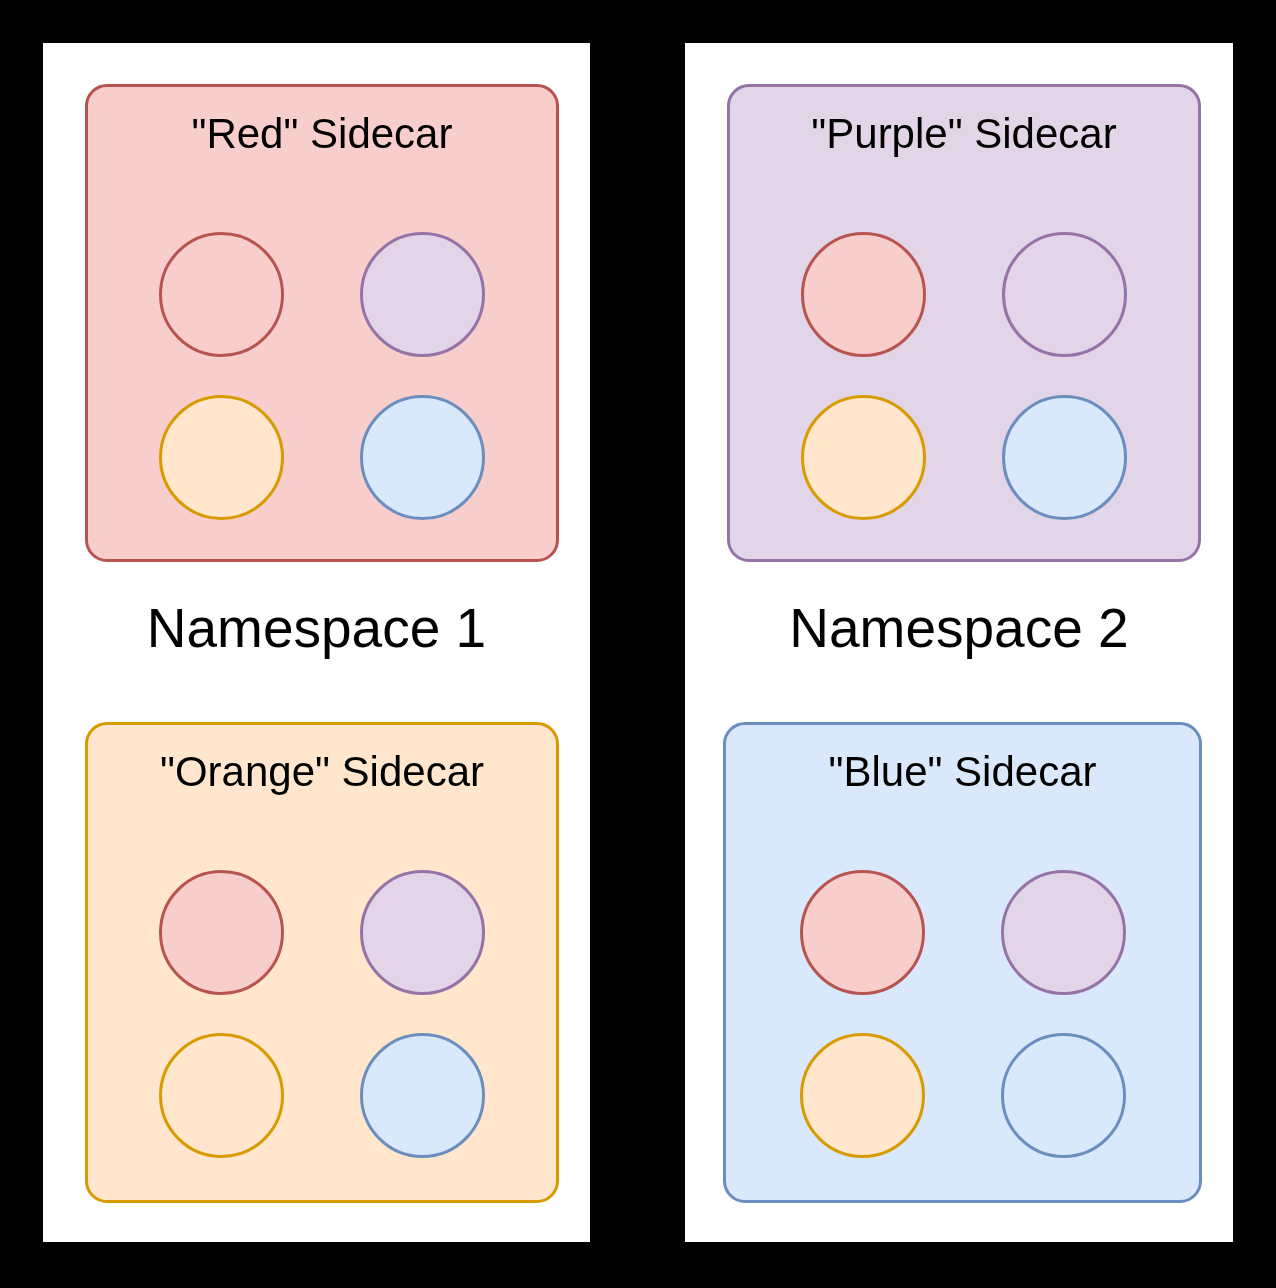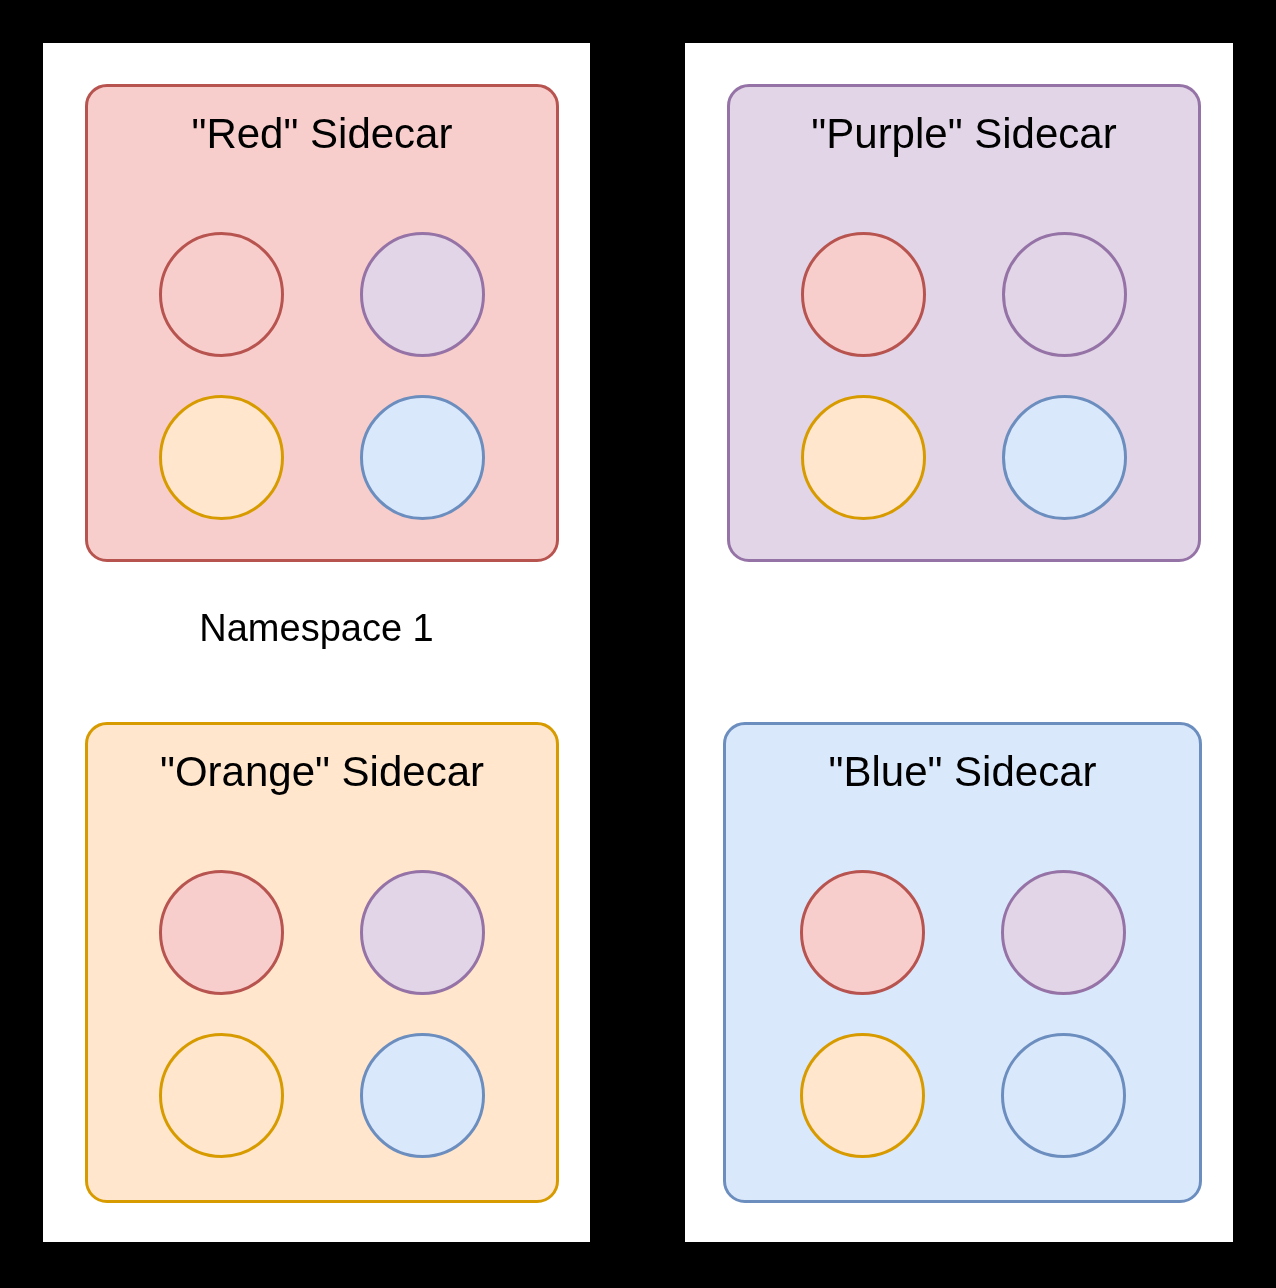--- a/index.html
+++ b/index.html
@@ -80,21 +80,21 @@
     border-width: 3px;
     box-sizing: border-box;
   }
 
   .namespace-label {
     position: absolute;
     left: 0;
     right: 0;
     top: 555px;
     text-align: center;
-    font-size: 38px;
+    font-size: 55px;
     line-height: 60px;
     color: #000000;
     white-space: nowrap;
   }
 </style>
 </head>
 <body style="background-color: rgb(0, 0, 0);">
 
 <div class="namespace-column" id="namespace-col-1" style="background-color: rgb(255, 255, 255);">
 
@@ -127,20 +127,21 @@
   <div class="sidecar sidecar-top" id="sidecar-purple" style="border-color: rgb(150, 115, 166); background-color: rgb(225, 213, 231);">
     <div class="sidecar-title">"Purple" Sidecar</div>
     <div class="circle-grid">
       <div class="pod-circle" style="border-color: rgb(184, 84, 80); background-color: rgb(248, 206, 204);"></div>
       <div class="pod-circle" style="border-color: rgb(150, 115, 166); background-color: transparent;"></div>
       <div class="pod-circle" style="border-color: rgb(215, 155, 0); background-color: rgb(255, 230, 204);"></div>
       <div class="pod-circle" style="border-color: rgb(108, 142, 191); background-color: rgb(218, 232, 252);"></div>
     </div>
   </div>
 
+  <div class="namespace-label">Namespace 2</div>
 
   <div class="sidecar sidecar-bottom" id="sidecar-blue" style="border-color: rgb(108, 142, 191); background-color: rgb(218, 232, 252);">
     <div class="sidecar-title">"Blue" Sidecar</div>
     <div class="circle-grid">
       <div class="pod-circle" style="border-color: rgb(184, 84, 80); background-color: rgb(248, 206, 204);"></div>
       <div class="pod-circle" style="border-color: rgb(150, 115, 166); background-color: rgb(225, 213, 231);"></div>
       <div class="pod-circle" style="border-color: rgb(215, 155, 0); background-color: rgb(255, 230, 204);"></div>
       <div class="pod-circle" style="border-color: rgb(108, 142, 191); background-color: transparent;"></div>
     </div>
   </div>

